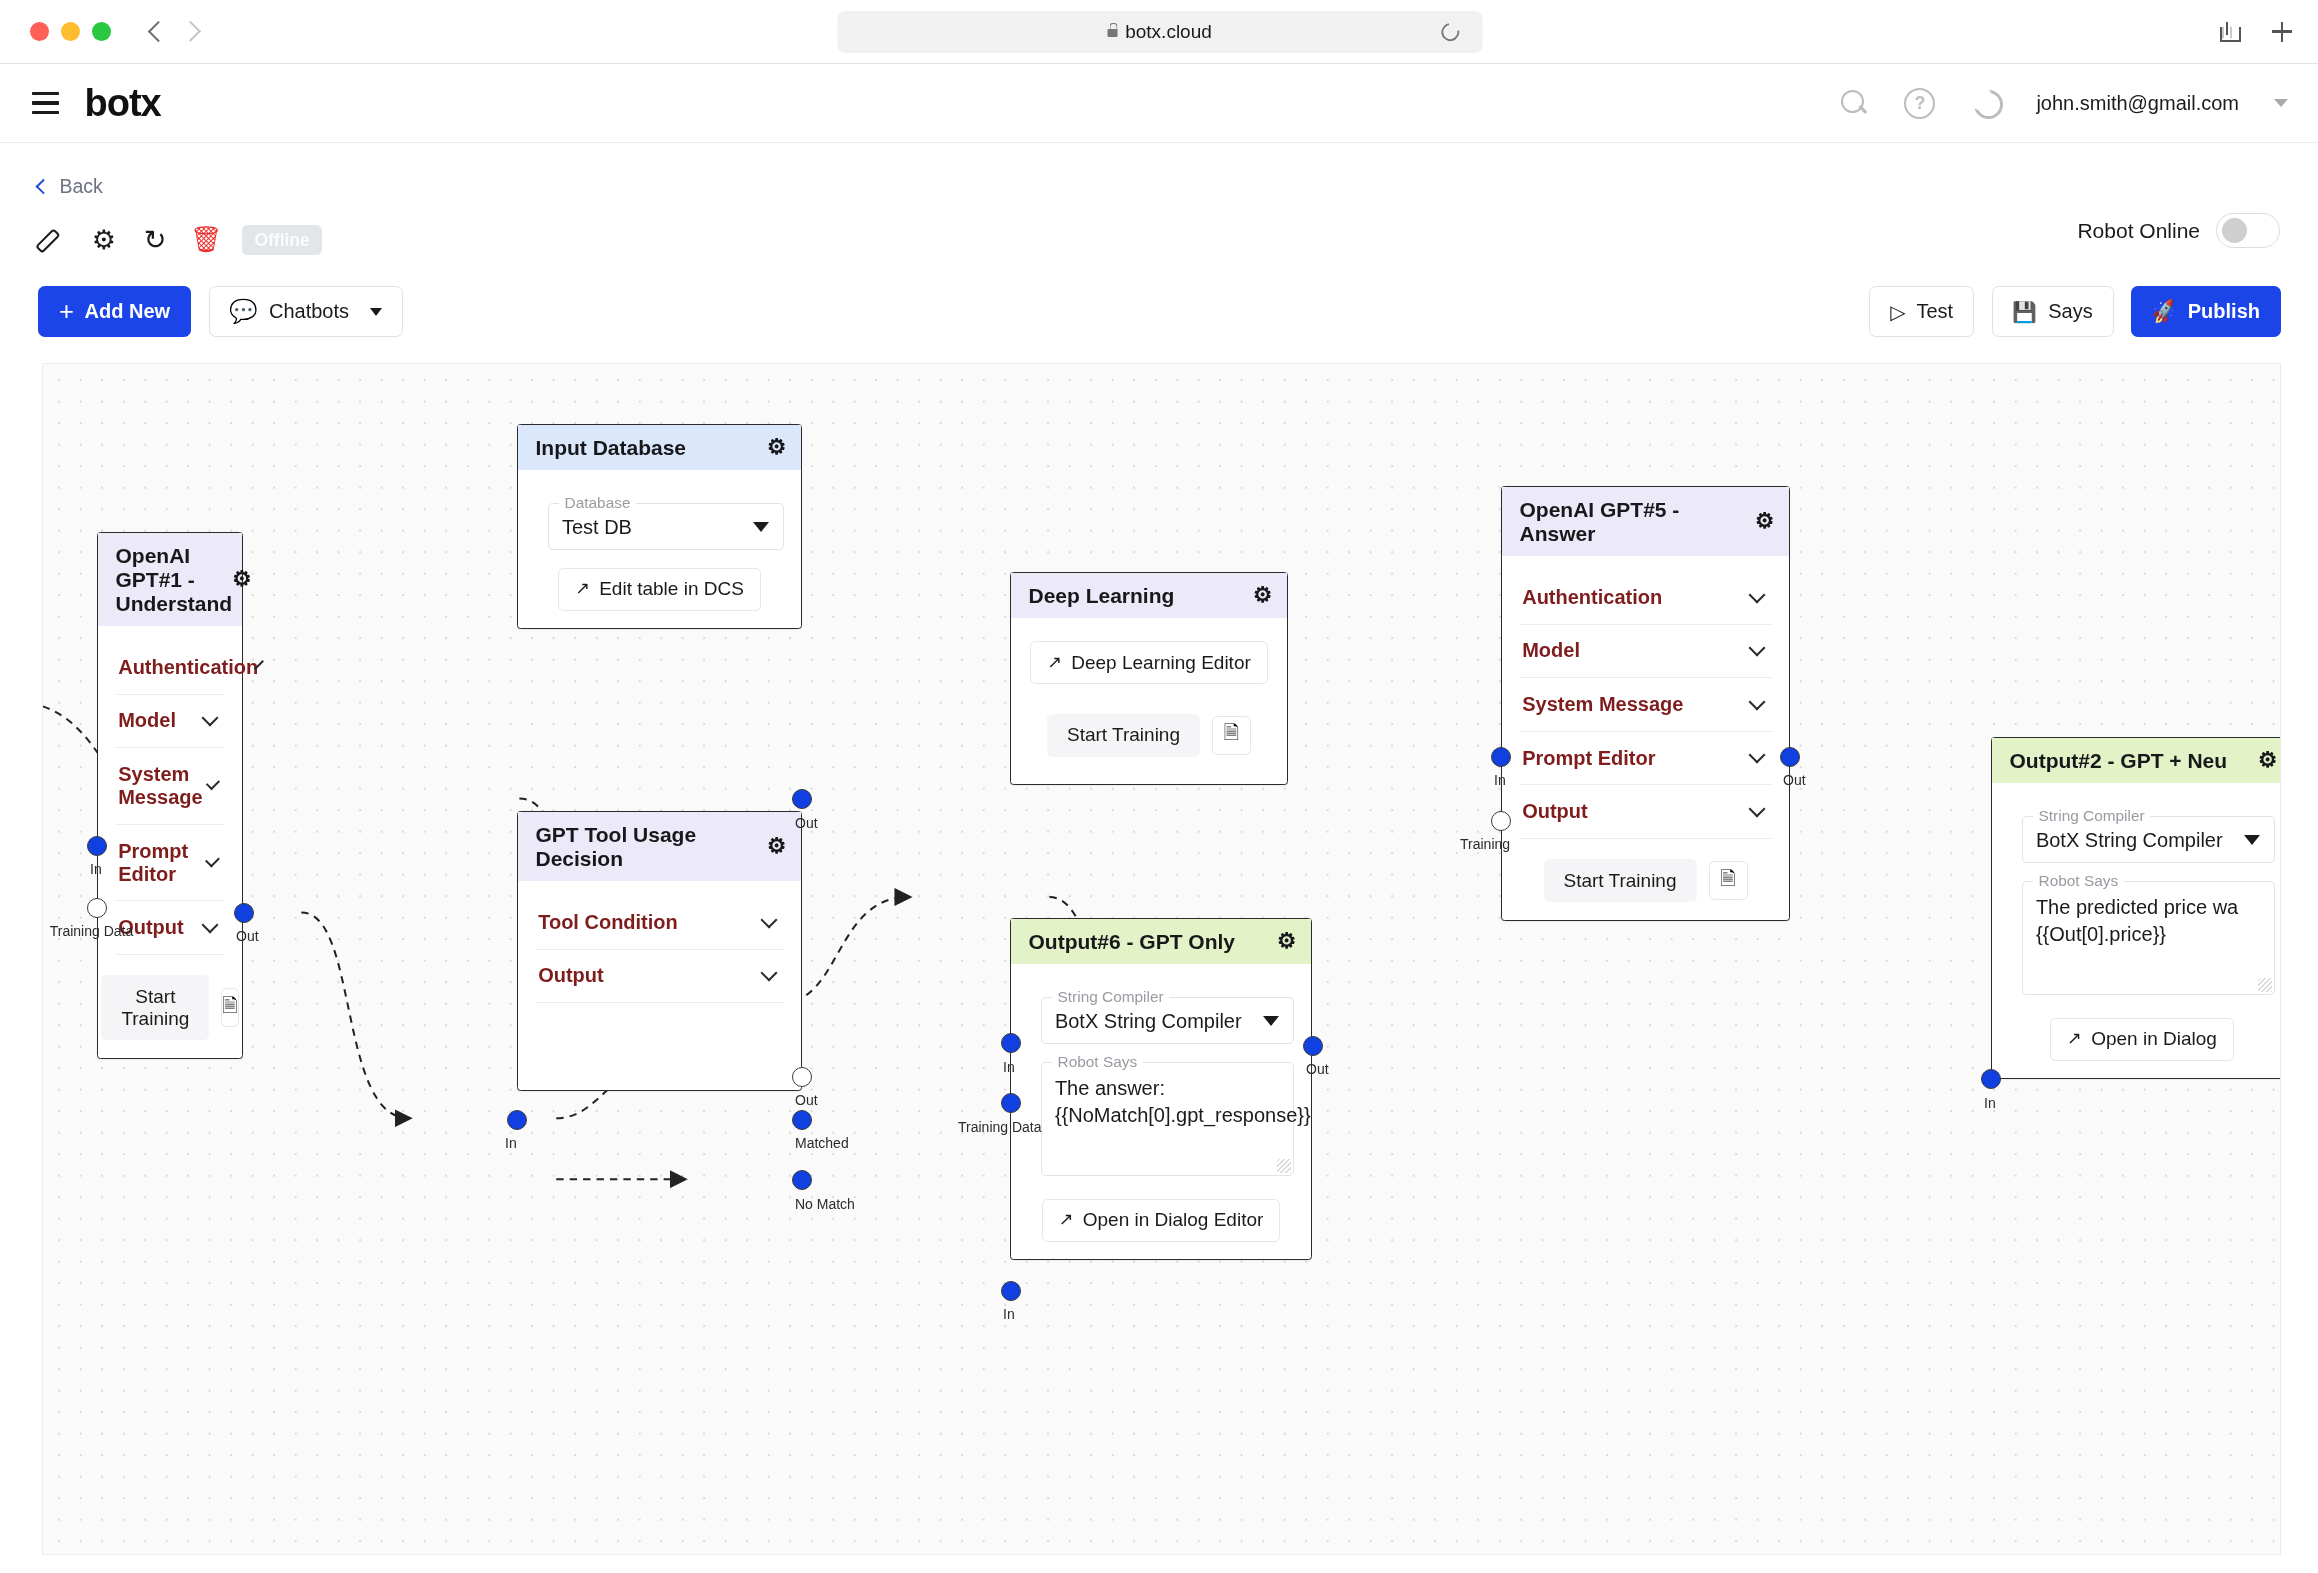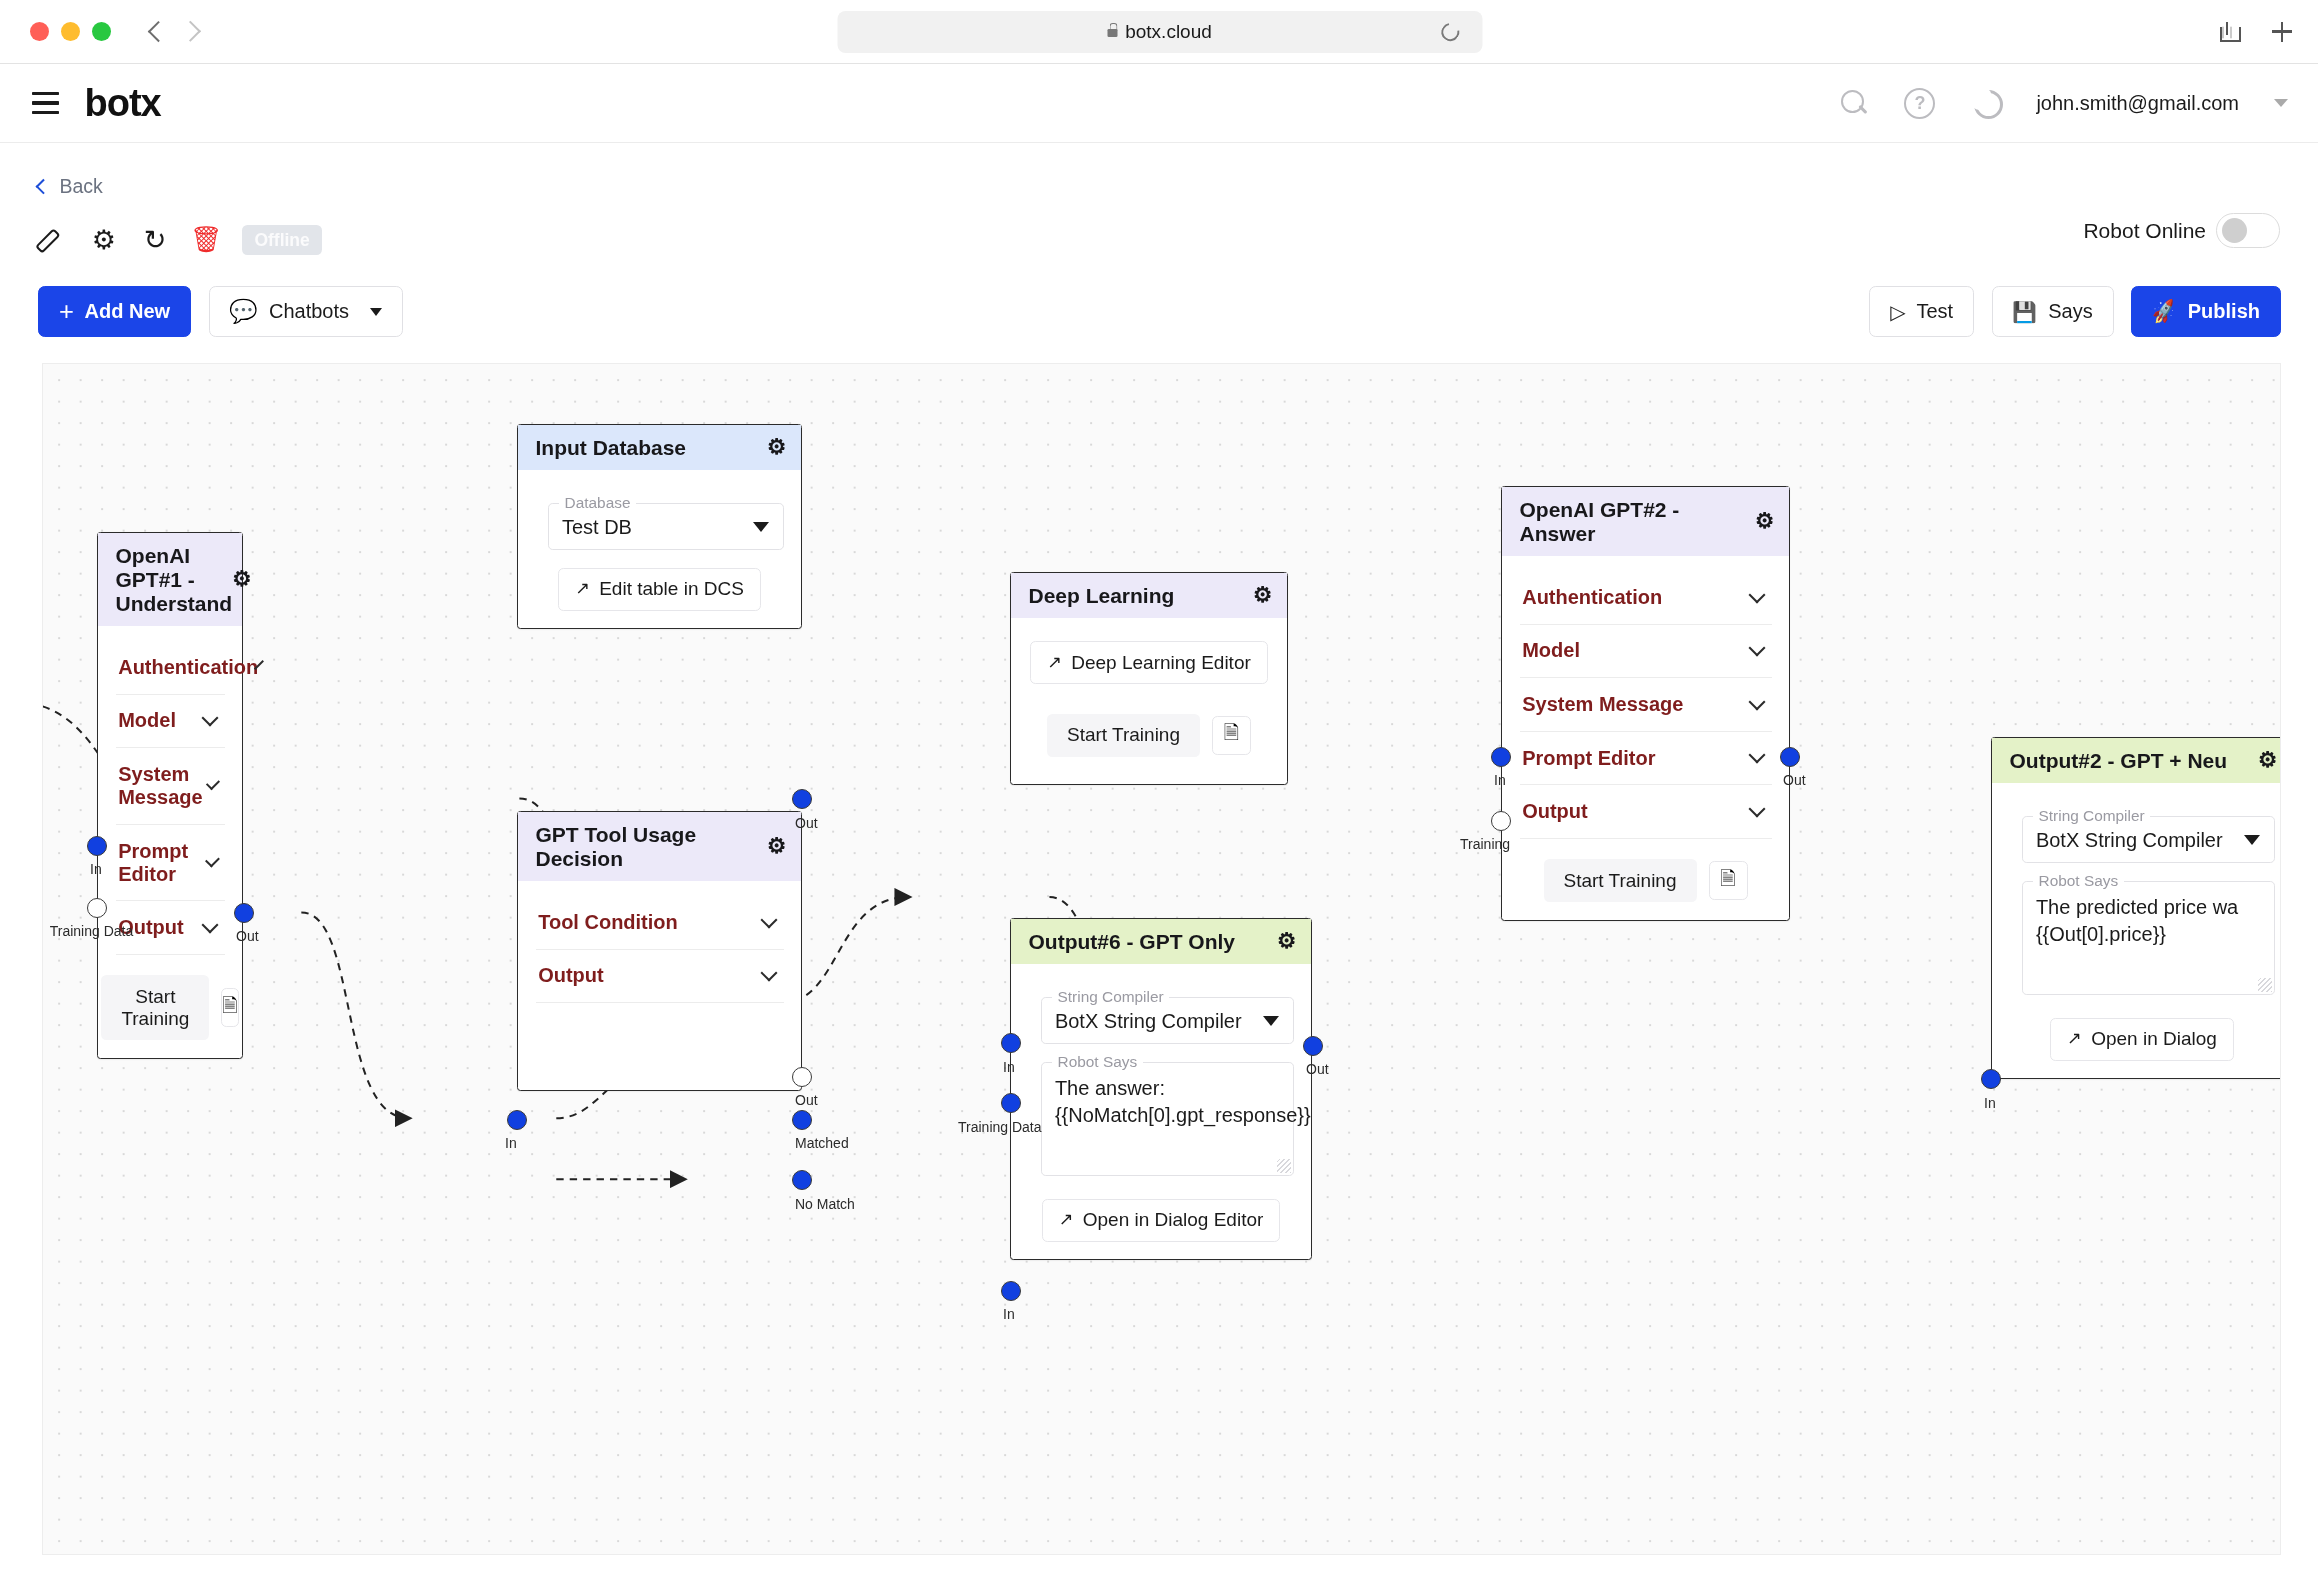--- a/index.html
+++ b/index.html
@@ -95,21 +95,21 @@
   
   .gear-ico{display:flex;align-items:center;justify-content:center;font-size:27px;color:#1b1b1b;line-height:1;}
   
   .refresh-ico{display:flex;align-items:center;justify-content:center;font-size:27px;color:#1b1b1b;line-height:1;}
   
   .trash-ico{display:flex;align-items:center;justify-content:center;font-size:25.5px;color:#ef2b2b;line-height:1;}
   .offline-badge {
     background: #e2e5ea; color: #fbfbfc; font-size: 17.5px; font-weight:600;
     padding: 4.7px 12px; border-radius: 5.4px;
   }
-  .robot-wrap { position: absolute; right: 39px; top: 70px; display:flex; align-items:center; gap: 10px; justify-content: center;}
+  .robot-wrap { position: absolute; right: 39px; top: 70px; display:flex; align-items:center; gap: 16px; justify-content: center;}
   .robot-label { font-size: 21px; color:#1a1a1a; }
   .toggle {
     width: 64px; height: 35px; border-radius: 17.5px; border:1.3px solid #dcdcdc; background:#fff;
     display:flex; align-items:center; cursor:pointer;
   }
   .toggle-knob { width: 25.5px;height:25.5px;border-radius:50%;background:#cfcfcf;margin-left:4.7px;}
 
   
   .toolbar { display:flex; align-items:center; padding: 31px 38px 25.5px 38px; position:relative;}
   .btn {
@@ -426,21 +426,21 @@
       </div>
       <div class="train-row" style="margin-top:29.6px;">
         <button class="train-btn">Start Training</button>
         <div class="doc-btn">🗎</div>
       </div>
     </div>
   </div>
 
   <div class="node" style="left:1458px; top:122px; width:289px;">
     <div class="node-head purple">
-      <span>OpenAI GPT#2 - Answer</span>
+      <span>OpenAI GPT#5 - Answer</span>
       <span class="node-gear">⚙</span>
     </div>
     <div class="node-body">
       <div class="accordion-row">
         <span>Authentication</span>
         <span class="chev-down"></span>
       </div>
       <div class="accordion-row">
         <span>Model</span>
         <span class="chev-down"></span>

